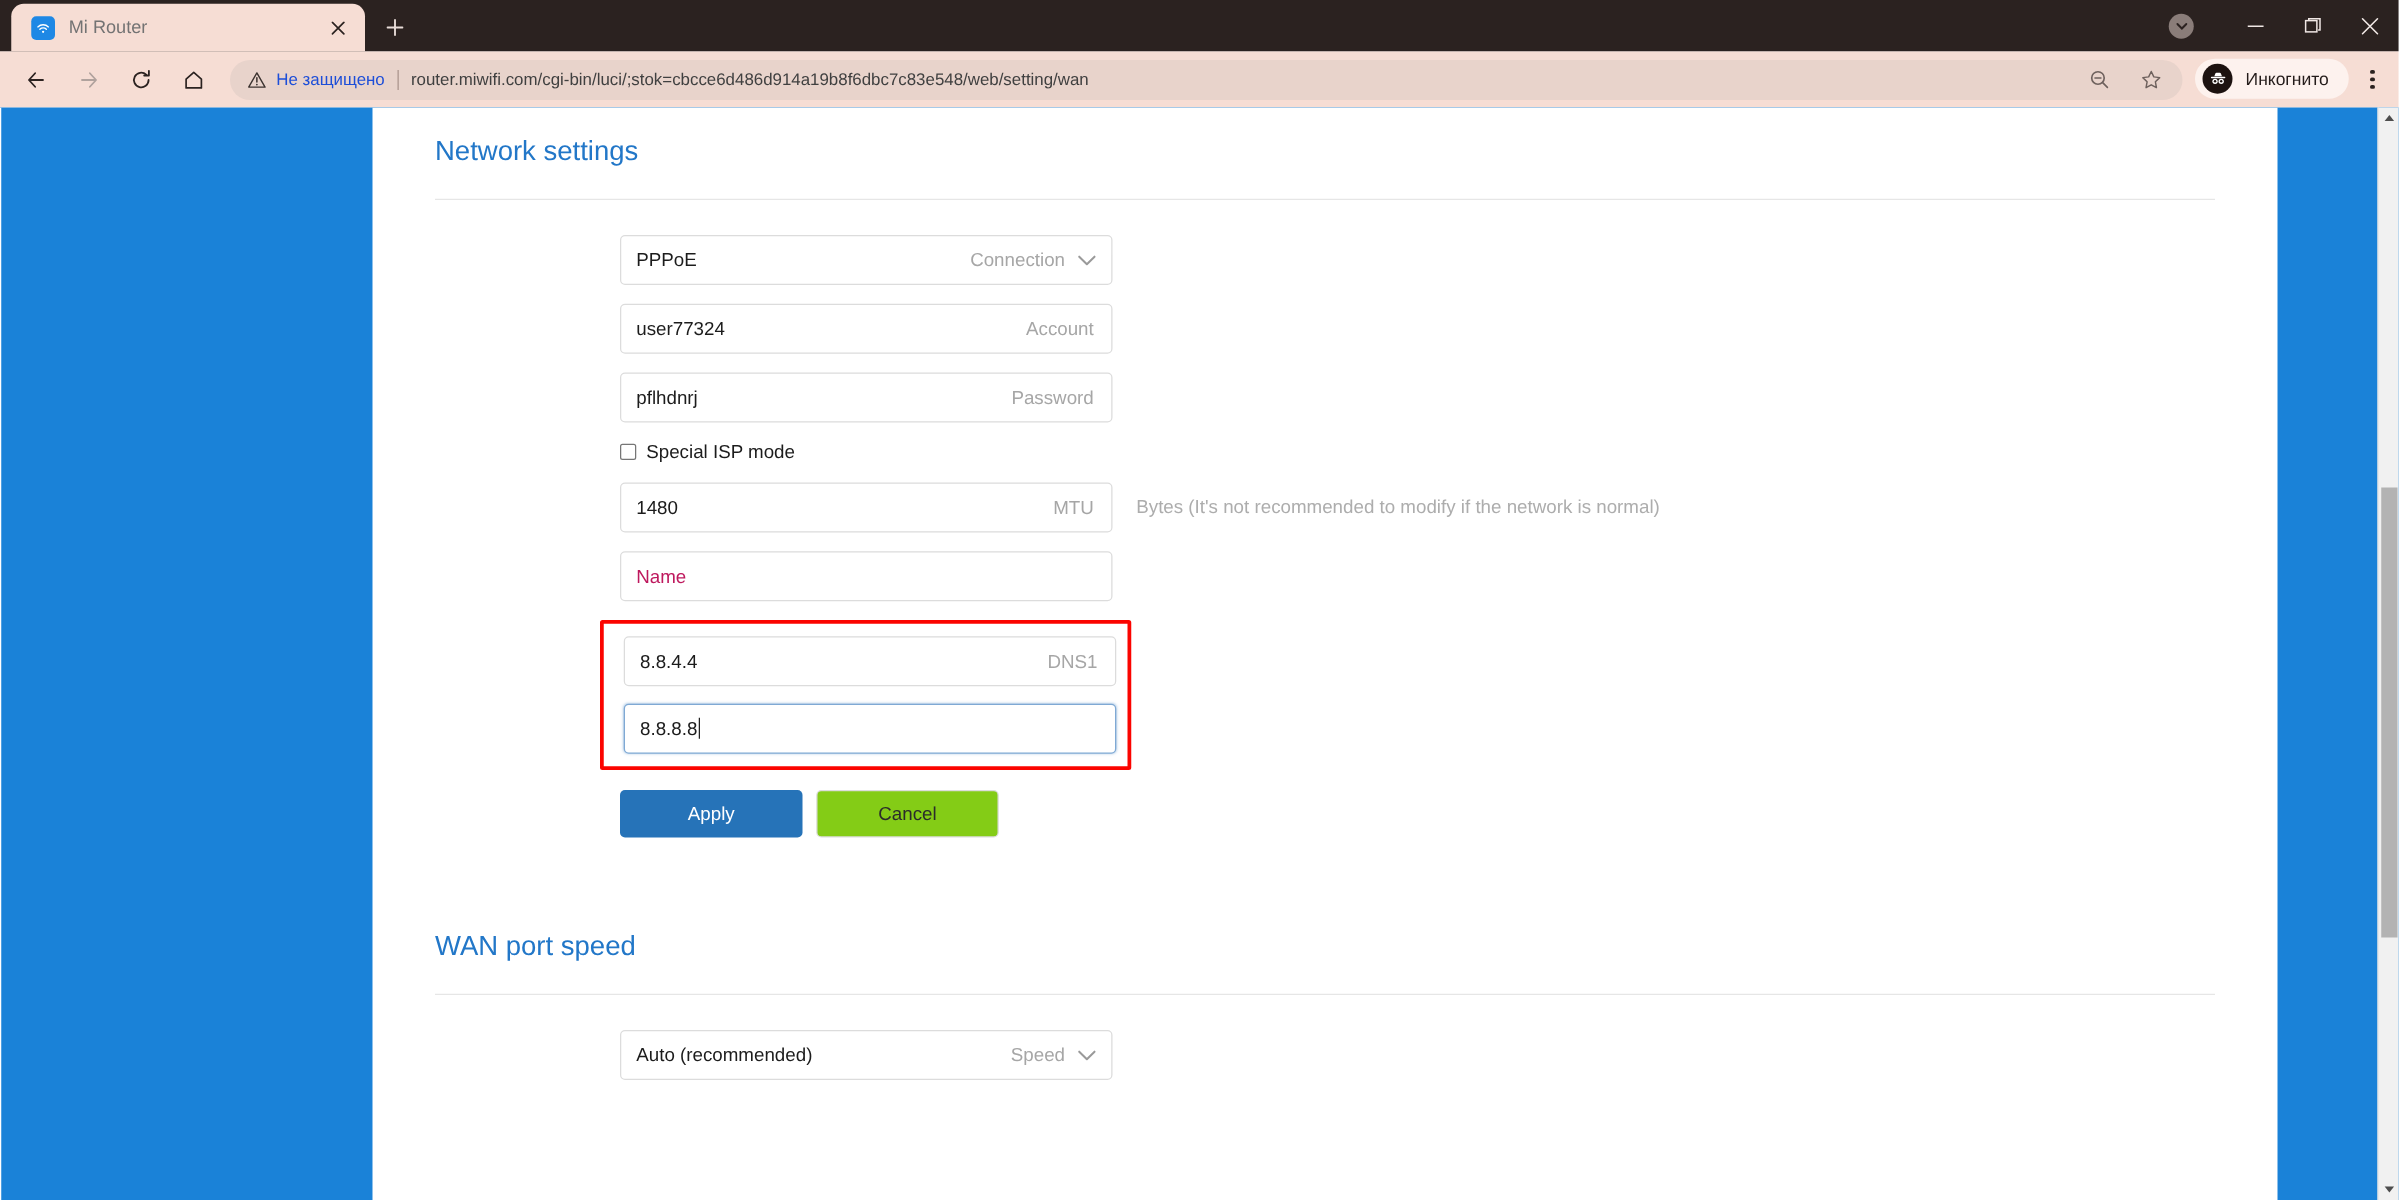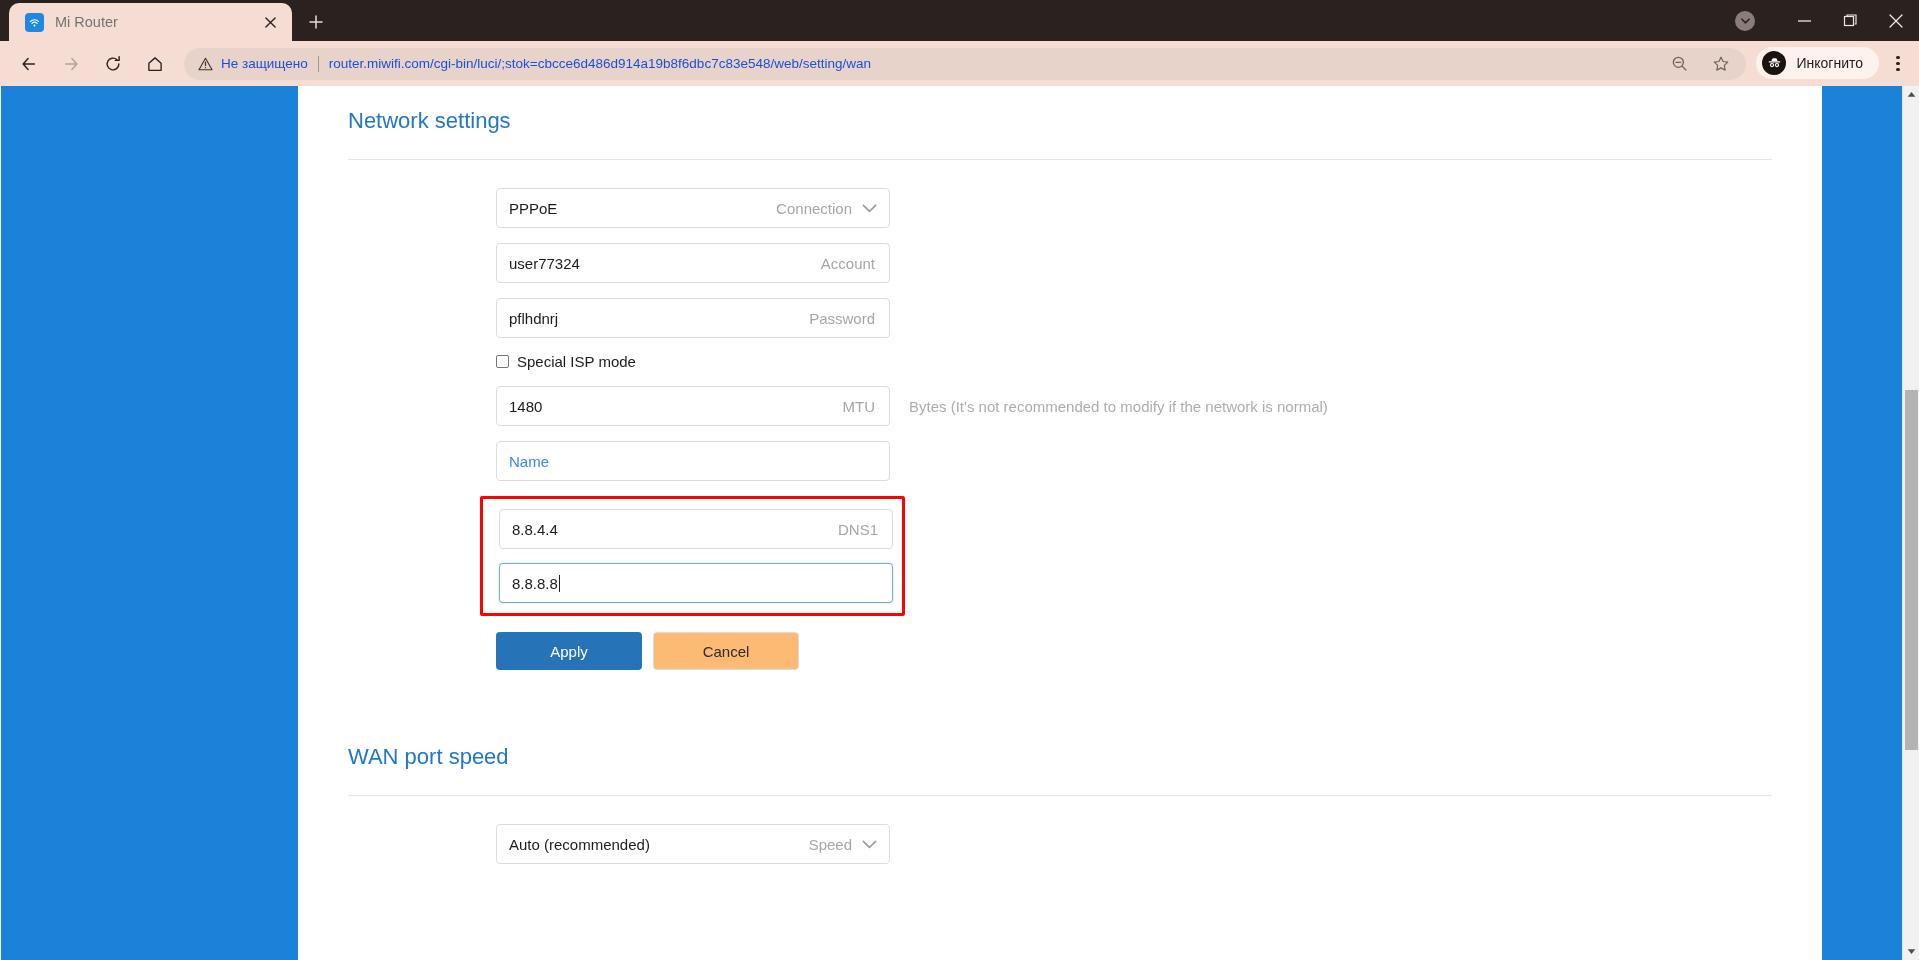--- a/index.html
+++ b/index.html
@@ -102,21 +102,21 @@
     display: flex; align-items: center;
     color: #1d4ed8; font-size: 13.5px;
     white-space: nowrap; flex: 0 0 auto;
   }
   .omni-warn .tri { margin-right: 8px; display:flex; }
   .omni-sep {
     width: 1px; height: 16px; background: #a9948c;
     margin: 0 10px; flex: 0 0 auto;
   }
   .omni-url {
-    font-size: 13.5px; color: #1d4ed8;
+    font-size: 13.5px; color: #404040;
     white-space: nowrap; overflow: hidden; text-overflow: clip;
     flex: 1 1 auto; min-width: 0;
   }
   .omni-right { display: flex; align-items: center; flex: 0 0 auto; }
   .tb-right { display: flex; flex: 0 0 auto; }
   .incognito-pill {
     height: 32px; border-radius: 16px;
     background: #fdf2ee;
     display: flex; align-items: center;
     padding: 0 16px 0 6px;
@@ -183,21 +183,21 @@
   .field.focused {
     border: 1px solid #7fa9d4;
     box-shadow: 0 0 2px rgba(110,160,210,.5);
   }
   .field-value {
     font-size: 15px; color: #1c1c1c;
     padding-left: 12px;
     flex: 1 1 auto;
     white-space: nowrap; overflow: hidden;
   }
-  .field-value.placeholder { color: #3b82f6; }
+  .field-value.placeholder { color: #be185d; }
   .caret {
     display: inline-block;
     width: 1px; height: 17px;
     background: #222;
     vertical-align: -3px;
     margin-left: 1px;
   }
   .field-label {
     font-size: 15px; color: #a6a6a6;
     padding-right: 14px;
@@ -264,21 +264,21 @@
     display: flex; align-items: center; justify-content: center;
     font-size: 15px;
   }
   .btn-primary {
     width: 146px;
     background: #2673b8;
     color: #fff;
   }
   .btn-secondary {
     width: 146px;
-    background: #fdba74;
+    background: #84cc16;
     border: 1px solid #dcdcdc;
     color: #2b2b2b;
     margin-left: 11px;
   }
 
   .spacer { height: 52px; }
 
   
   .scrollbar {
     position: absolute; right: 0; top: 86px;

